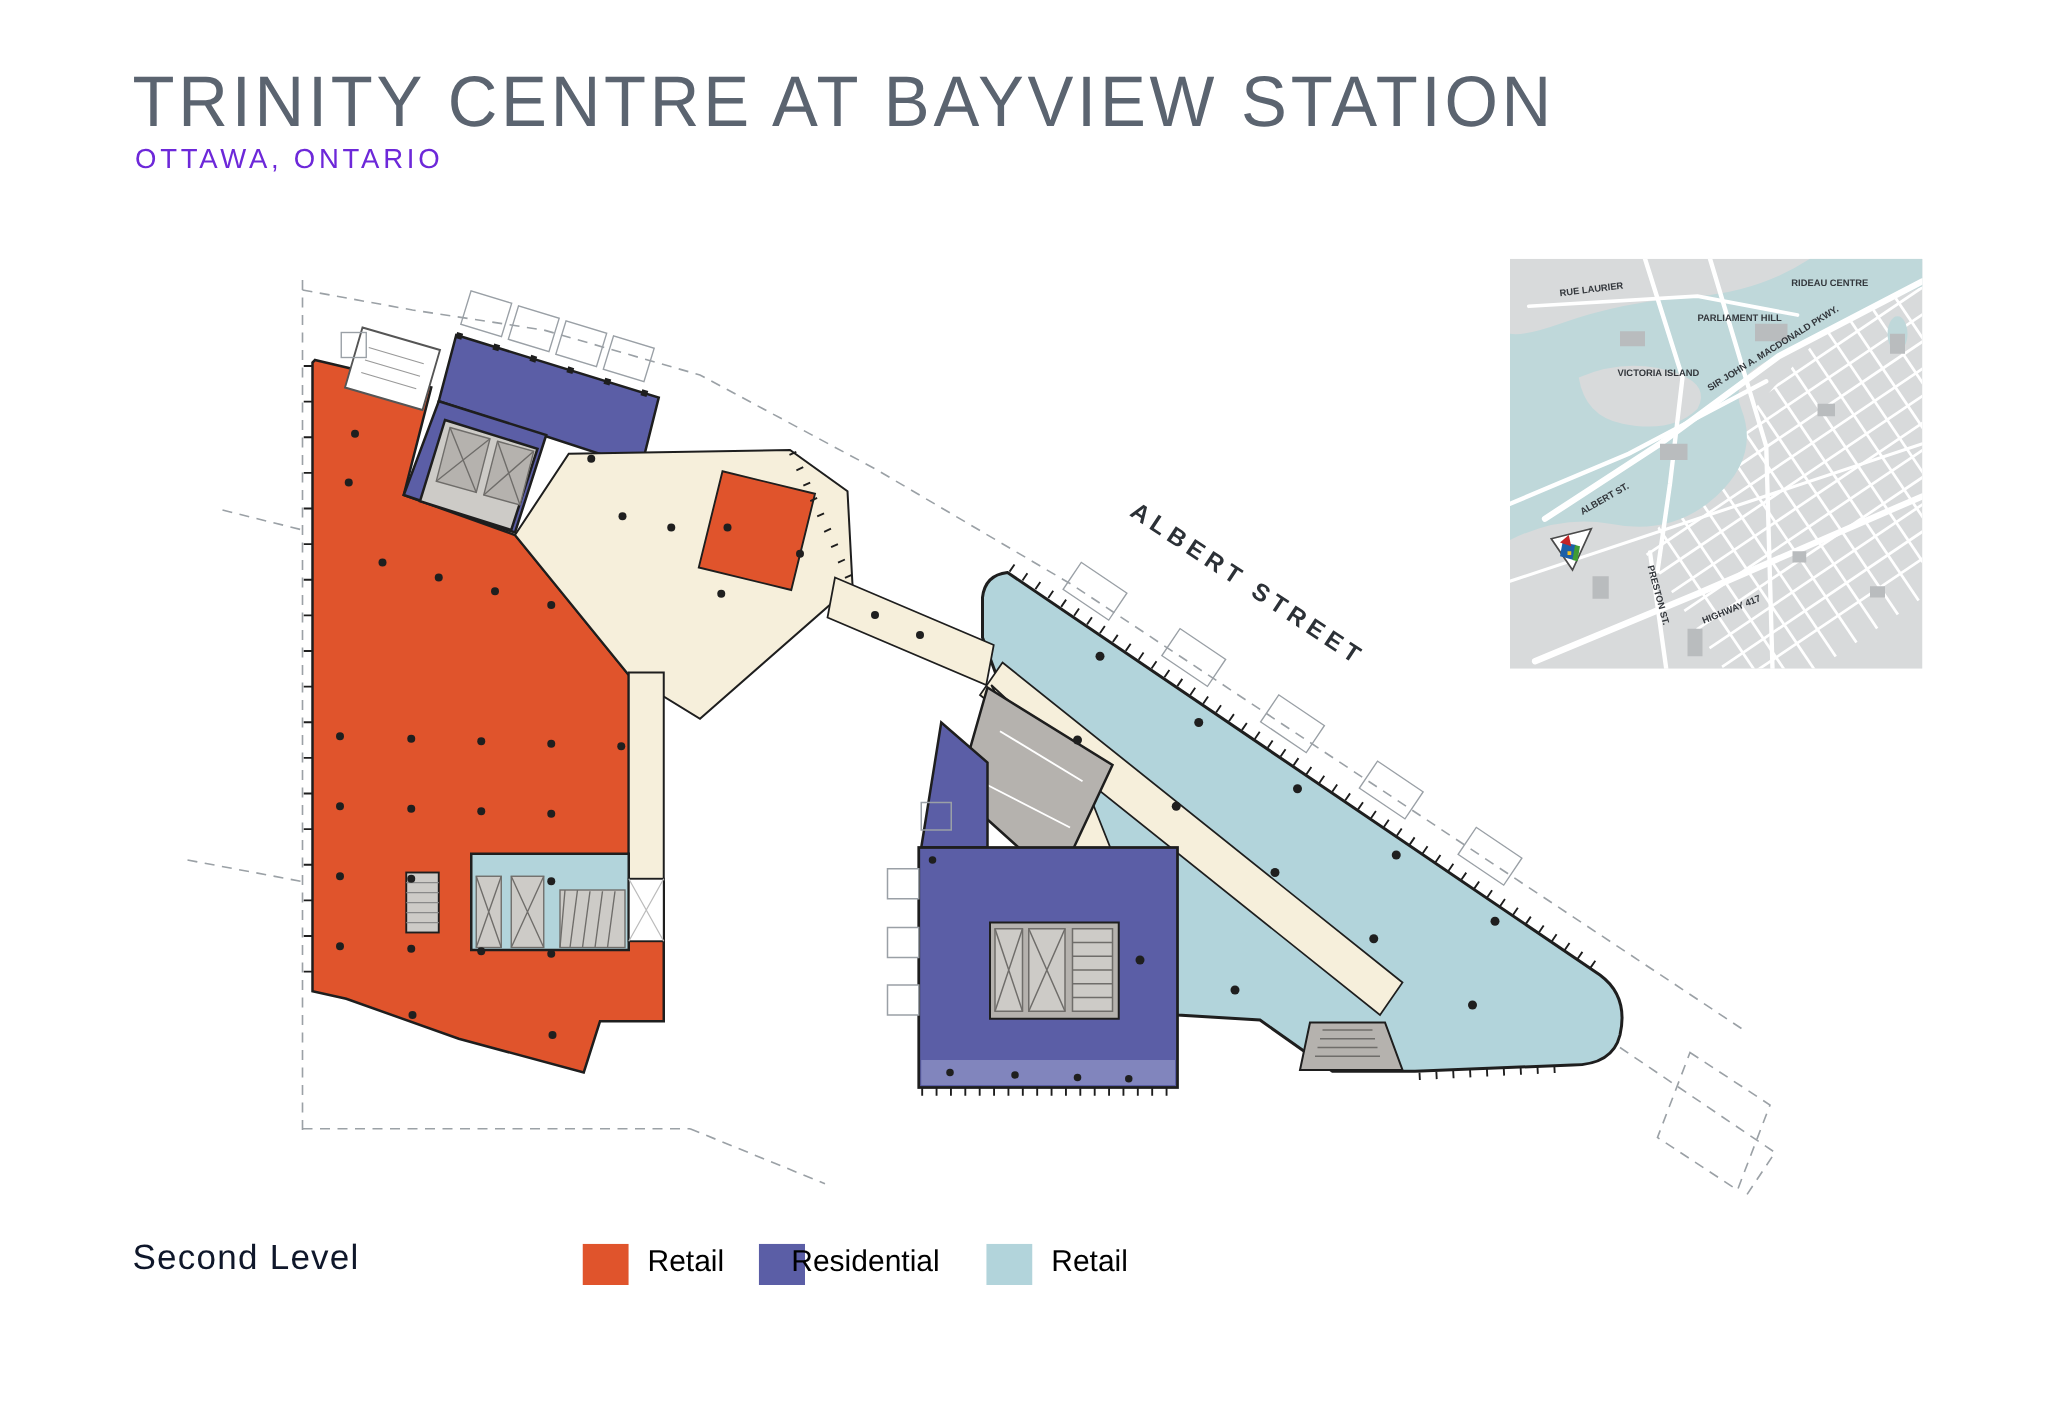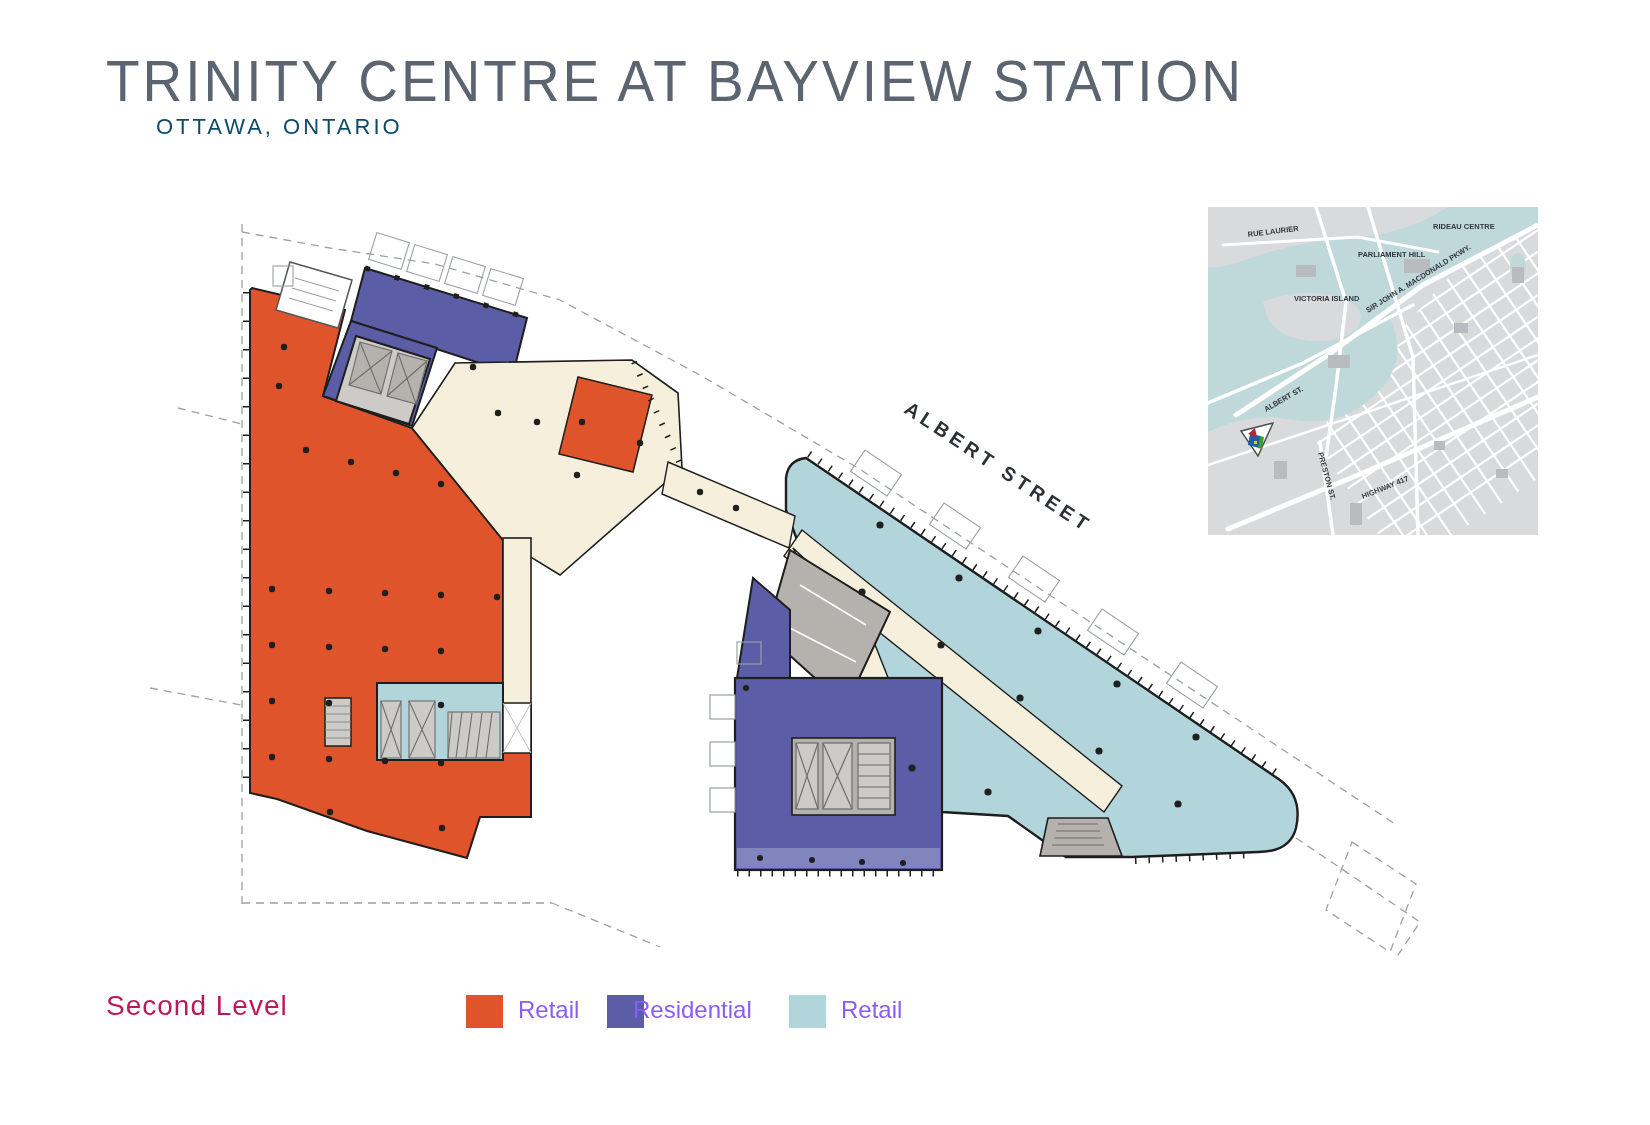--- a/index.html
+++ b/index.html
@@ -1,26 +1,26 @@
 <!DOCTYPE html>
 <html><head>
 <meta charset="utf-8">
 <style>
   html,body{margin:0;padding:0;background:#ffffff;width:1650px;height:1125px;
     font-family:"Liberation Sans", sans-serif;overflow:hidden;position:relative;}
   .page{position:absolute;inset:0;width:1418px;height:1125px;}
   .title{position:absolute;left:106px;top:48px;font-size:55px;font-weight:400;
     letter-spacing:3px;color:#5b6470;white-space:nowrap;transform:scaleY(1.04);transform-origin:left top;}
   .subtitle{position:absolute;left:108px;top:114px;font-size:22px;font-weight:400;
-    letter-spacing:3px;color:#0c4a6e;white-space:nowrap;margin-left:48px;}
+    letter-spacing:3px;color:#6d28d9;white-space:nowrap;}
   .plan-svg{position:absolute;left:0;top:0;}
   .inset{position:absolute;left:1208px;top:207px;width:330px;height:328px;}
   .legend-row{position:absolute;left:0;top:0;width:1650px;height:0;}
-  .level-label{position:absolute;left:106px;top:990px;font-size:28px;color:#be185d;letter-spacing:1px;}
-  .legend-item-label{position:absolute;top:996px;font-size:24px;color:#8b5cf6;}
+  .level-label{position:absolute;left:106px;top:990px;font-size:28px;color:#0f172a;letter-spacing:1px;}
+  .legend-item-label{position:absolute;top:996px;font-size:24px;color:#000000;}
   .swatch{position:absolute;top:995px;}
 </style>
 </head>
 <body>
 
 <div class="page">
 
   <div class="title">TRINITY CENTRE AT BAYVIEW STATION</div>
   <div class="subtitle">OTTAWA, ONTARIO</div>
 

